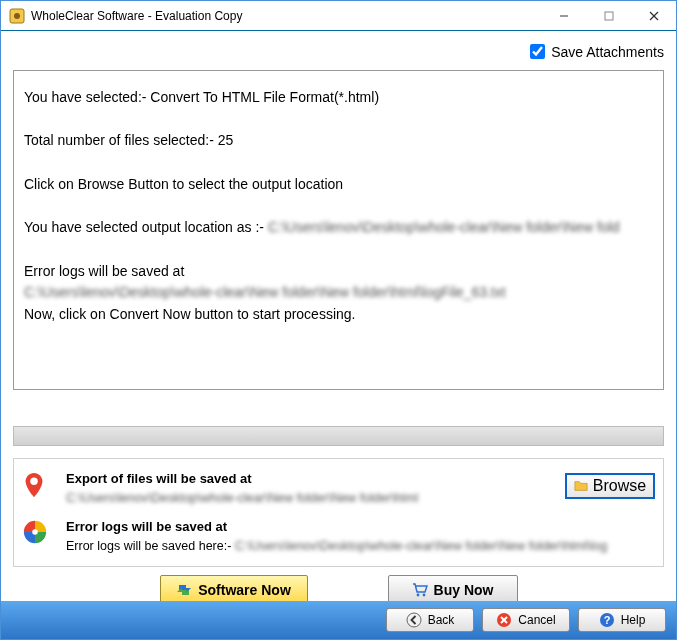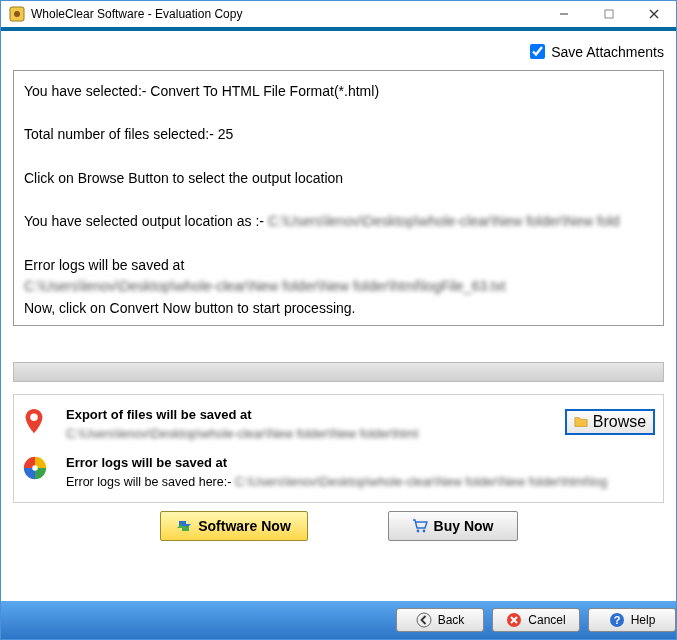--- a/index.html
+++ b/index.html
@@ -12,21 +12,21 @@
     height: 640px;
     overflow: hidden;
     border: 1px solid #4a90d9;
   }
   .titlebar {
     height: 30px;
     background: #fff;
     display: flex;
     align-items: center;
     padding-left: 8px;
-    border-bottom: 4px solid #0369a1;
+    border-bottom: 1px solid #0369a1;
   }
   .titlebar .app-icon {
     width: 16px; height: 16px;
     margin-right: 6px;
   }
   .titlebar .title {
     font-size: 12px;
     color: #000;
     flex: 1;
   }
@@ -53,22 +53,22 @@
     font-size: 14px;
   }
   .save-attach-row input[type=checkbox] {
     width: 15px; height: 15px;
     margin-right: 6px;
   }
 
   .log-area {
     border: 1px solid #999;
     background: #fff;
-    height: 256px;
-    padding: 10px 10px;
+    height: 320px;
+    padding: 16px 10px;
     font-size: 14px;
     line-height: 1.55;
     overflow: hidden;
     white-space: pre-wrap;
   }
   .blur { filter: blur(2px); color: #555; }
 
   .progress-bar {
     margin-top: 36px;
     height: 20px;
@@ -147,20 +147,21 @@
 
   .footer-bar {
     position: absolute;
     left: 1px; right: 1px; bottom: 1px;
     height: 38px;
     background: linear-gradient(to bottom, #5aa8ef, #2d74c6);
     display: flex;
     align-items: center;
     justify-content: flex-end;
     gap: 8px;
+    padding-right: 10px;
   }
   .footer-btn {
     height: 24px;
     min-width: 88px;
     background: linear-gradient(to bottom, #fdfdfd, #e0e0e0);
     border: 1px solid #888;
     border-radius: 3px;
     display: flex;
     align-items: center;
     justify-content: center;

